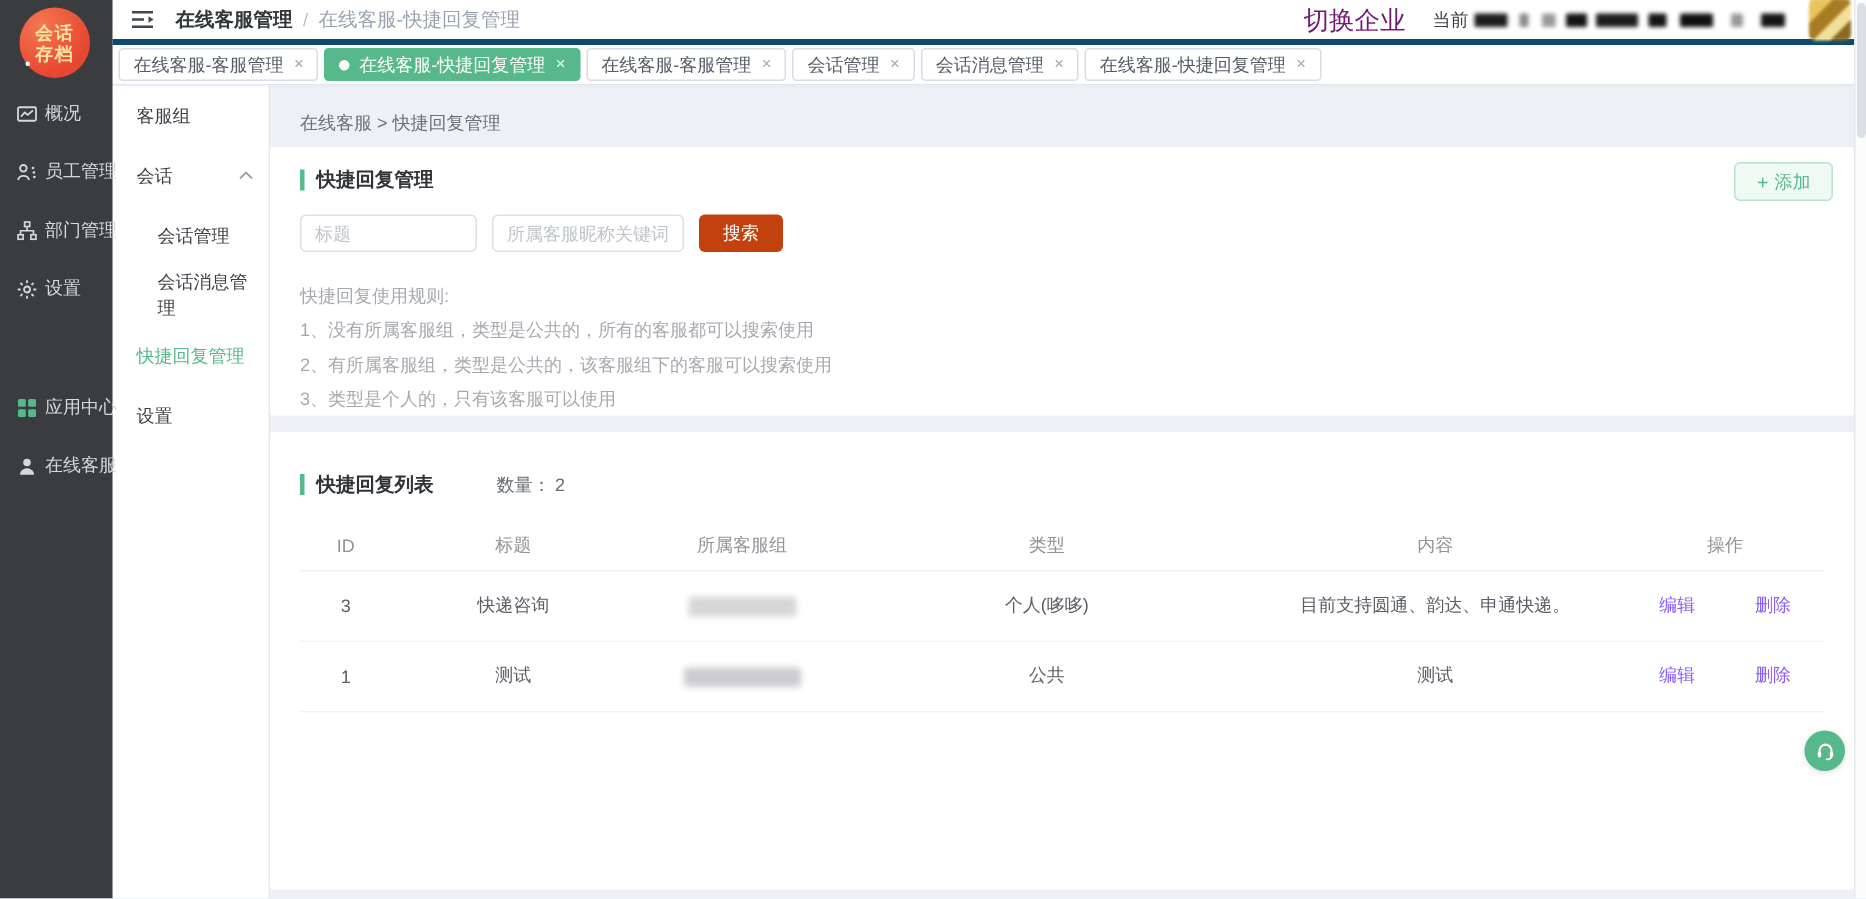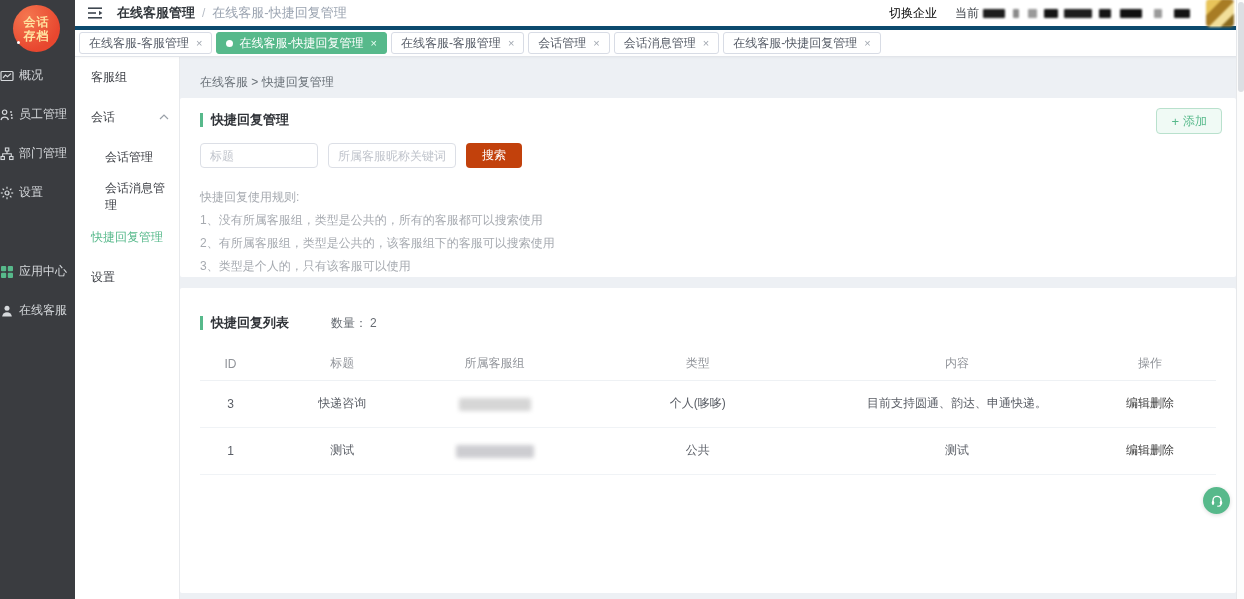--- a/index.html
+++ b/index.html
@@ -7,34 +7,34 @@
   body { position:relative; background:#edf0f4; font-family:"Liberation Sans","DejaVu Sans",sans-serif; font-size:12px; color:#333; }
 
   
   .dark-sidebar { position:absolute; left:0; top:0; width:75px; height:599px; background:#3a3c40; z-index:5; }
   .logo { position:absolute; left:13px; top:5px; width:47px; height:47px; border-radius:50%;
           background:radial-gradient(circle at 30% 25%, #f4764f, #e8472f 70%);
           display:flex; flex-direction:column; align-items:center; justify-content:center; }
   .logo .logo-line { color:#ffe3a0; font-size:12px; font-weight:bold; line-height:14px; letter-spacing:1px; }
   .logo .spark { position:absolute; left:4px; bottom:8px; width:3px; height:3px; border-radius:50%; background:#fff; }
   .dark-nav { position:absolute; top:56px; left:0; width:75px; }
-  .dark-item { height:39px; display:flex; align-items:center; color:#d6d9dc; cursor:pointer; }
+  .dark-item { height:39px; display:flex; align-items:center; padding-left:11px; color:#d6d9dc; cursor:pointer; }
   .dark-item .ic { width:14px; height:14px; margin-right:5px; flex:none; display:flex; }
   .dark-item.gap-above { margin-top:40px; }
   .dark-item span.lbl { font-size:12px; white-space:nowrap; }
 
   
   .topbar { position:absolute; left:75px; top:0; width:1169px; height:30px; background:#fff; display:flex; align-items:center; border-bottom:4px solid #0c4a6e; z-index:4; }
   .fold-btn { margin-left:12px; width:18px; height:16px; display:flex; align-items:center; cursor:pointer; }
   .crumb { margin-left:12px; display:flex; align-items:center; }
   .crumb .root { color:#32373c; font-weight:bold; font-size:13px; }
   .crumb .sep { color:#b7bdc6; margin:0 7px; }
   .crumb .cur { color:#9aa3b0; font-size:13px; }
   .topbar-right { margin-left:auto; display:flex; align-items:center; margin-right:10px; }
-  .switch-ent { color:#000000; cursor:pointer; font-size:12px; margin-right:18px; }
+  .switch-ent { color:#701a75; cursor:pointer; font-size:17px; margin-right:18px; }
   .cur-label { color:#3a3f45; margin-right:4px; }
   .redacted-strip { display:flex; align-items:center; margin-right:16px; }
   .blob { height:9px; border-radius:1px; filter:blur(1.3px); }
   .avatar { width:28px; height:28px; border-radius:4px; filter:blur(1.2px);
             background:
               linear-gradient(135deg,#e8c45a 0 30%, #a87c24 30% 55%, #f2df9a 55% 75%, #8a6a1f 75%);
             }
 
   
   .tabstrip { position:absolute; left:75px; top:30px; width:1169px; height:27px; background:#fff; border-bottom:1px solid #e2e5ea; display:flex; align-items:center; z-index:4; box-shadow:0 1px 2px rgba(0,0,0,0.03); }
@@ -81,21 +81,21 @@
   .list-head { position:absolute; left:20px; top:26px; display:flex; align-items:center; }
   .list-count { margin-left:42px; color:#666b72; }
   .list-count b { font-weight:normal; margin-left:3px; }
 
   table.grid { position:absolute; left:20px; top:60px; width:1016px; border-collapse:collapse; table-layout:fixed; }
   table.grid col.c1{width:6%} table.grid col.c2{width:16%} table.grid col.c3{width:14%}
   table.grid col.c4{width:26%} table.grid col.c5{width:25%} table.grid col.c6{width:13%}
   table.grid th { height:32px; font-weight:normal; color:#909399; border-bottom:1px solid #eef1f4; text-align:center; font-size:12px; }
   table.grid td { height:47px; color:#5a5e66; border-bottom:1px solid #f0f3f6; text-align:center; font-size:12px; }
   .redact-cell { display:inline-block; width:72px; height:13px; background:#d6d6d6; border-radius:2px; filter:blur(2px); vertical-align:middle; }
-  .op-link { color:#404040; cursor:pointer; margin:0 0; }
+  .op-link { color:#8b5cf6; cursor:pointer; margin:0 20px; }
 
   
   .float-btn { position:absolute; left:1203px; top:487px; width:27px; height:27px; border-radius:50%; background:#57b98b; display:flex; align-items:center; justify-content:center; cursor:pointer; z-index:6; box-shadow:0 1px 4px rgba(0,0,0,0.15); }
   .scrollbar { position:absolute; right:0; top:0; width:8px; height:599px; background:#fcfcfc; border-left:1px solid #e6e8eb; z-index:7; }
   .scrollbar .thumb { position:absolute; top:2px; left:1px; width:6px; height:90px; border-radius:3px; background:#dcdfe3; }
 </style>
 </head>
 <body>
 
 <div class="dark-sidebar">

